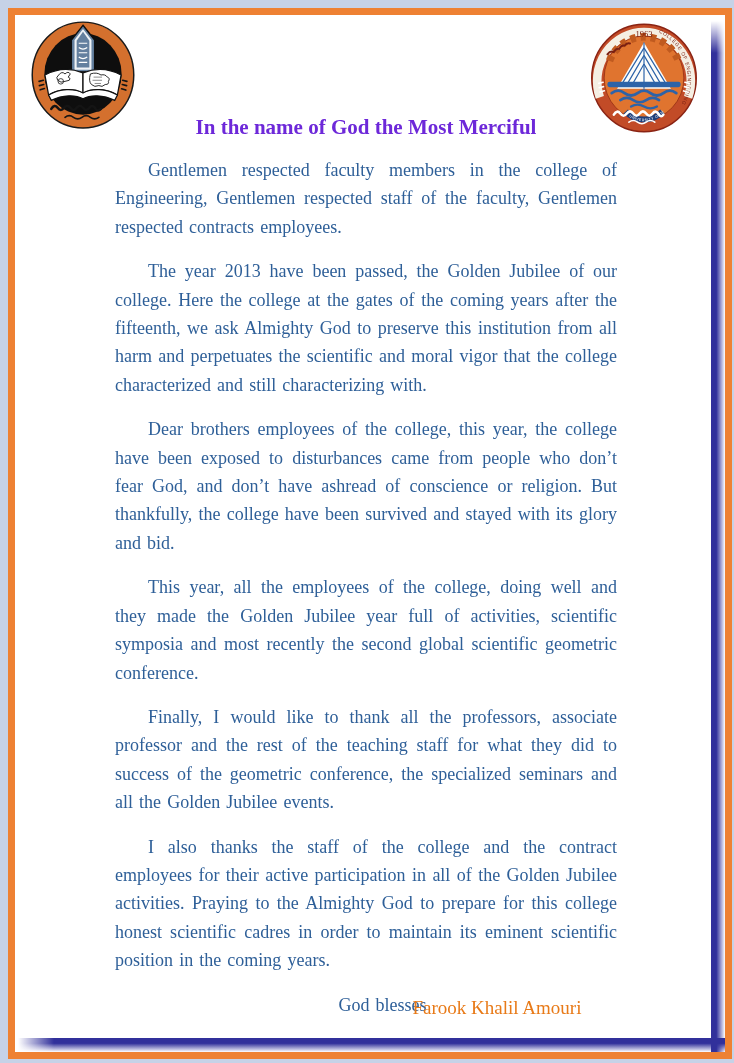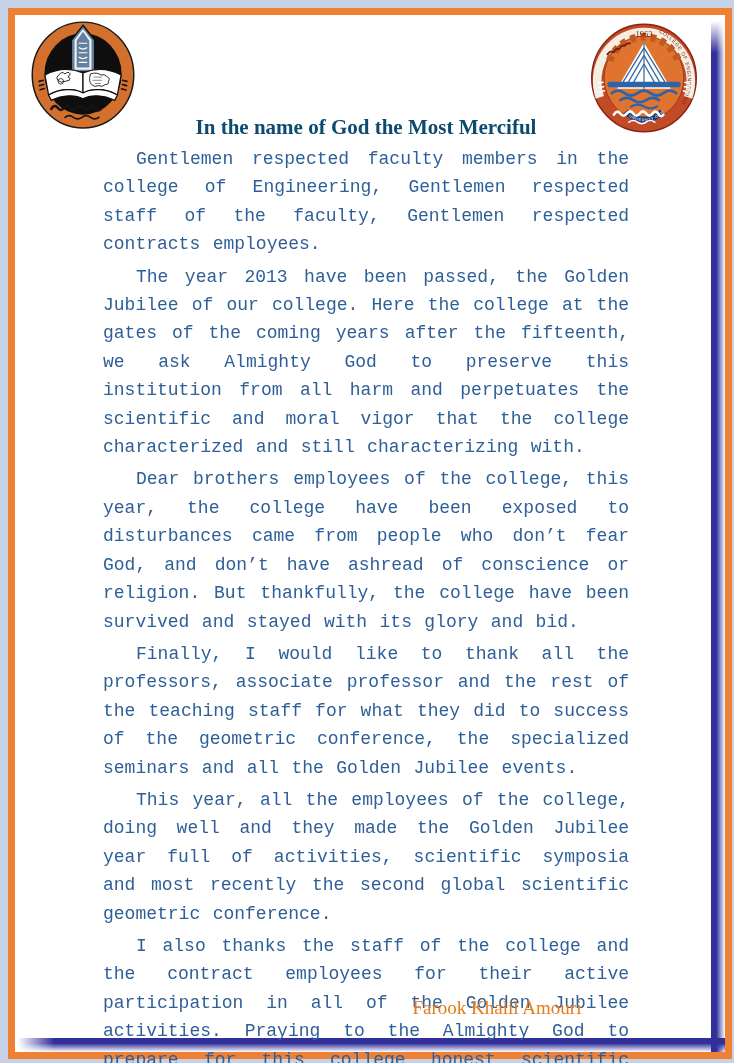--- a/index.html
+++ b/index.html
@@ -30,25 +30,25 @@
     background:linear-gradient(to right,#ffffff 0%,rgba(255,255,255,0) 100%);
   }
   .logo{position:absolute;top:20px;}
   .logo-left{left:30px;width:106px;height:110px;}
   .logo-right{left:589px;top:22px;width:110px;height:112px;}
   .content{
     position:absolute;left:99px;top:114px;width:534px;
   }
   .doc-title{
     margin:0 0 5px 0;text-align:center;
-    color:#0c4a6e;font-size:21px;font-weight:bold;line-height:26px;
+    color:#6d28d9;font-size:21px;font-weight:bold;line-height:26px;
   }
   .content p{
-    margin:4px;color:#2e5f98;font-size:18px;line-height:28.4px;
-    text-align:justify;text-indent:33px;word-spacing:0.09em;font-family:Liberation Mono, monospace;
+    margin:16px;color:#2e5f98;font-size:18px;line-height:28.4px;
+    text-align:justify;text-indent:33px;word-spacing:0.09em;
   }
   .content p.short{text-align:center;}
   .signature{
     position:absolute;left:366px;top:930px;width:262px;
     text-align:center;color:#e87a18;font-size:19px;line-height:31px;
     white-space:pre-wrap;
   }
 </style>
 </head>
 <body>
@@ -133,22 +133,22 @@
     <path d="M8 57 l4 -1 M8.4 61 l4 -1 M9.2 65 l4 -1.2"></path>
     <path d="M88 56 l4 1 M87.6 60 l4 1 M86.8 64 l4 1.2"></path>
   </g>
 </svg>
 
 <div class="content">
   <h1 class="doc-title">In the name of God the Most Merciful</h1>
   <p>Gentlemen respected faculty members in the college of Engineering, Gentlemen respected staff of the faculty, Gentlemen respected contracts employees.</p>
   <p>The year 2013 have been passed, the Golden Jubilee of our college. Here the college at the gates of the coming years after the fifteenth, we ask Almighty God to preserve this institution from all harm and perpetuates the scientific and moral vigor that the college characterized and still characterizing with.</p>
   <p>Dear brothers employees of the college, this year, the college have been exposed to disturbances came from people who don’t fear God, and don’t have ashread of conscience or religion. But thankfully, the college have been survived and stayed with its glory and bid.</p>
+  <p>This year, all the employees of the college, doing well and they made the Golden Jubilee year full of activities, scientific symposia and most recently the second global scientific geometric conference.</p>
   <p>Finally, I would like to thank all the professors, associate professor and the rest of the teaching staff for what they did to success of the geometric conference, the specialized seminars and all the Golden Jubilee events.</p>
-  <p>This year, all the employees of the college, doing well and they made the Golden Jubilee year full of activities, scientific symposia and most recently the second global scientific geometric conference.</p>
   <p>I also thanks the staff of the college and the contract employees for their active participation in all of the Golden Jubilee activities. Praying to the Almighty God to prepare for this college honest scientific cadres in order to maintain its eminent scientific position in the coming years.</p>
   <p class="short">God blesses</p>
 </div>
 
 <div class="signature">
   <div>Farook Khalil Amouri</div>
   
   
 </div>
 

